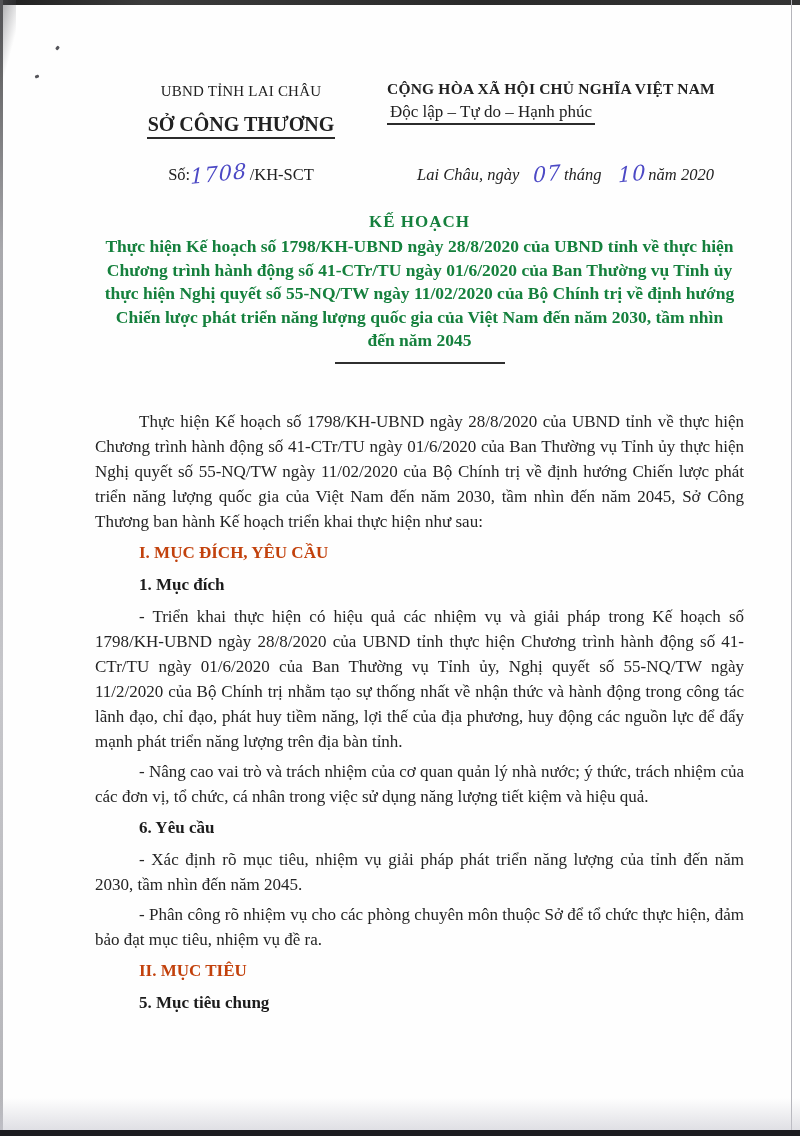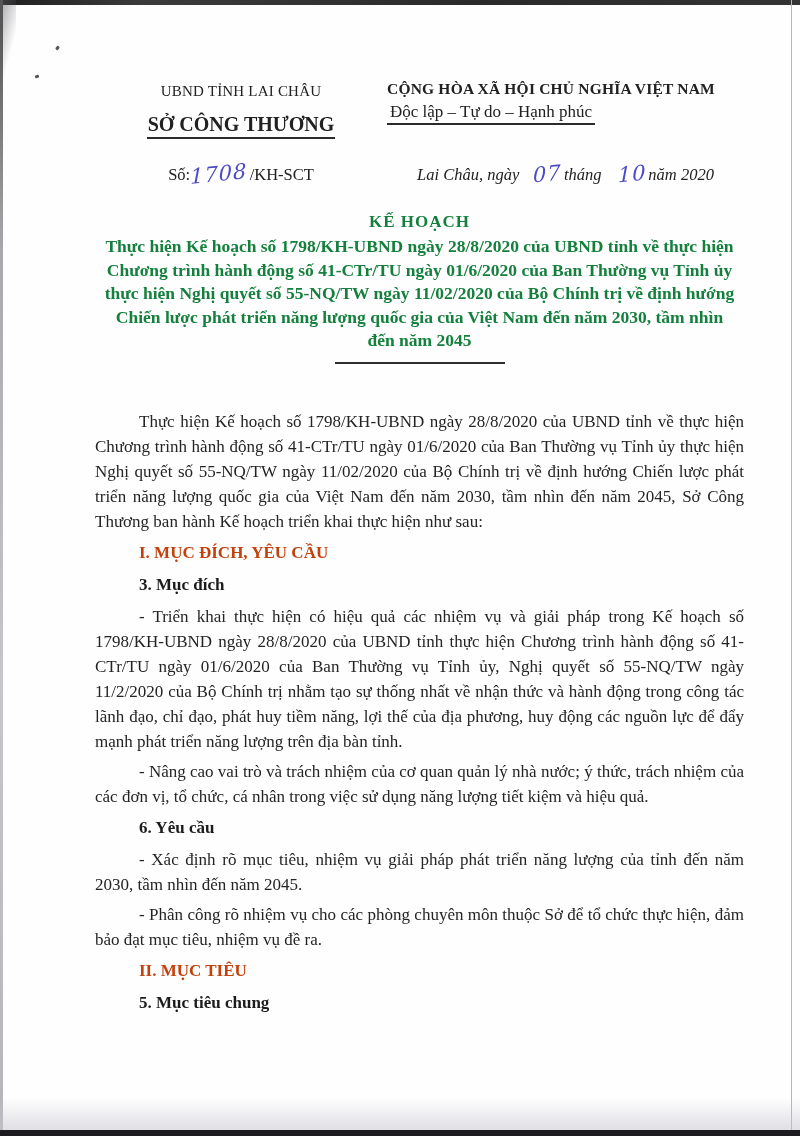--- a/index.html
+++ b/index.html
@@ -122,21 +122,21 @@
 
     <div class="title-block">
       <div class="doc-type">KẾ HOẠCH</div>
       <div class="doc-subject">Thực hiện Kế hoạch số 1798/KH-UBND ngày 28/8/2020 của UBND tỉnh về thực hiện Chương trình hành động số 41-CTr/TU ngày 01/6/2020 của Ban Thường vụ Tỉnh ủy thực hiện Nghị quyết số 55-NQ/TW ngày 11/02/2020 của Bộ Chính trị về định hướng Chiến lược phát triển năng lượng quốc gia của Việt Nam đến năm 2030, tầm nhìn đến năm 2045</div>
       <hr class="title-sep">
     </div>
 
     <div class="doc-body">
         <p class="p">Thực hiện Kế hoạch số 1798/KH-UBND ngày 28/8/2020 của UBND tỉnh về thực hiện Chương trình hành động số 41-CTr/TU ngày 01/6/2020 của Ban Thường vụ Tỉnh ủy thực hiện Nghị quyết số 55-NQ/TW ngày 11/02/2020 của Bộ Chính trị về định hướng Chiến lược phát triển năng lượng quốc gia của Việt Nam đến năm 2030, tầm nhìn đến năm 2045, Sở Công Thương ban hành Kế hoạch triển khai thực hiện như sau:</p>
         <p class="h1">I. MỤC ĐÍCH, YÊU CẦU</p>
-        <p class="h2">3. Mục đích</p>
+        <p class="h2">1. Mục đích</p>
         <p class="p">- Triển khai thực hiện có hiệu quả các nhiệm vụ và giải pháp trong Kế hoạch số 1798/KH-UBND ngày 28/8/2020 của UBND tỉnh thực hiện Chương trình hành động số 41-CTr/TU ngày 01/6/2020 của Ban Thường vụ Tỉnh ủy, Nghị quyết số 55-NQ/TW ngày 11/2/2020 của Bộ Chính trị nhằm tạo sự thống nhất về nhận thức và hành động trong công tác lãnh đạo, chỉ đạo, phát huy tiềm năng, lợi thế của địa phương, huy động các nguồn lực để đẩy mạnh phát triển năng lượng trên địa bàn tỉnh.</p>
         <p class="p">- Nâng cao vai trò và trách nhiệm của cơ quan quản lý nhà nước; ý thức, trách nhiệm của các đơn vị, tổ chức, cá nhân trong việc sử dụng năng lượng tiết kiệm và hiệu quả.</p>
         <p class="h2">6. Yêu cầu</p>
         <p class="p">- Xác định rõ mục tiêu, nhiệm vụ giải pháp phát triển năng lượng của tỉnh đến năm 2030, tầm nhìn đến năm 2045.</p>
         <p class="p">- Phân công rõ nhiệm vụ cho các phòng chuyên môn thuộc Sở để tổ chức thực hiện, đảm bảo đạt mục tiêu, nhiệm vụ đề ra.</p>
         <p class="h1">II. MỤC TIÊU</p>
         <p class="h2">5. Mục tiêu chung</p>
       </div>
 
   </div>

